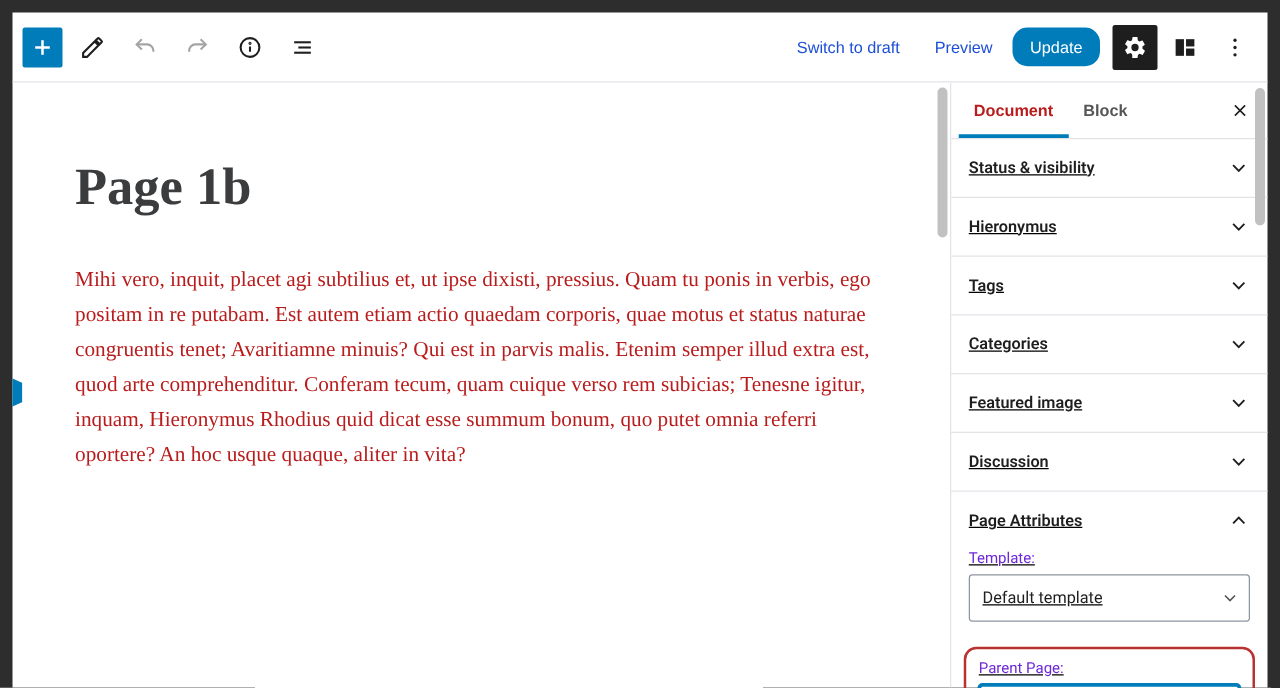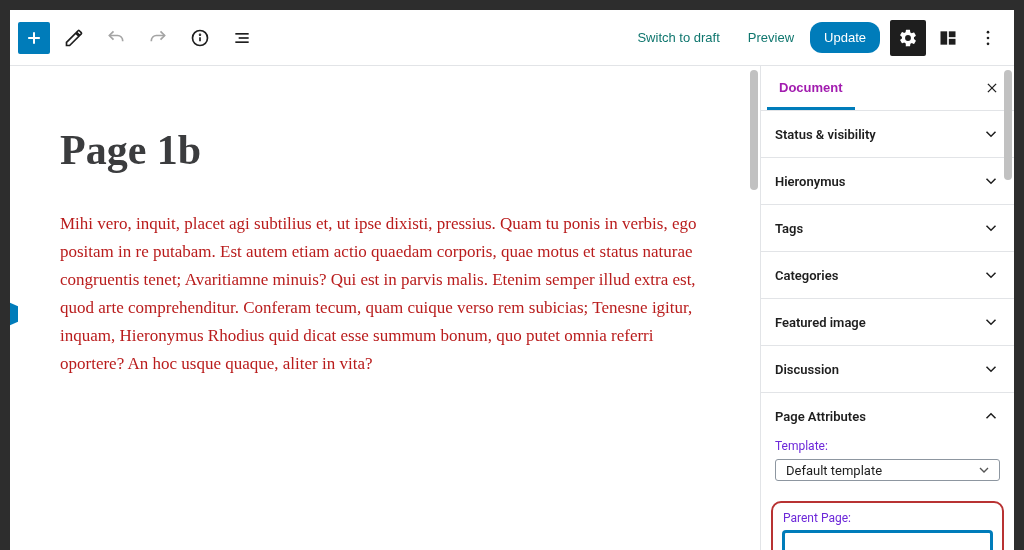--- a/index.html
+++ b/index.html
@@ -4,39 +4,39 @@
 <style>
   * { box-sizing: border-box; margin: 0; padding: 0; }
   html, body { width: 1024px; height: 550px; font-family: -apple-system, BlinkMacSystemFont, "Segoe UI", Roboto, sans-serif; background: #2d2d2d; overflow: hidden; }
   .shell { position: absolute; top: 10px; left: 10px; right: 10px; bottom: 0; background: #fff; display: flex; flex-direction: column; }
   .topbar { height: 56px; display: flex; align-items: center; padding: 0 8px; border-bottom: 1px solid #e2e4e7; }
   .tbl { display: flex; align-items: center; gap: 6px; }
   .icon-btn { width: 36px; height: 36px; display: flex; align-items: center; justify-content: center; border: none; background: transparent; border-radius: 2px; cursor: pointer; color: #1e1e1e; }
   .icon-btn.primary { background: #007cba; color: #fff; width: 32px; height: 32px; border-radius: 2px; }
   .icon-btn.dark { background: #1e1e1e; color: #fff; width: 36px; height: 36px; }
   .tbr { margin-left: auto; display: flex; align-items: center; gap: 4px; }
-  .link-btn { border: none; background: transparent; padding: 8px 12px; font-size: 13px; color: #0f766e; cursor: pointer; }
+  .link-btn { border: none; background: transparent; padding: 8px 12px; font-size: 13px; color: #1d4ed8; cursor: pointer; }
   .btn-primary { background: #007cba; color: #fff; border: none; padding: 8px 14px; font-size: 13px; border-radius: 12px; cursor: pointer; }
   .body { flex: 1; display: flex; overflow: hidden; position: relative; }
   .canvas-wrap { flex: 1; position: relative; overflow-y: auto; }
   .canvas { padding: 60px 50px; max-width: 760px; }
   .page-title { font-size: 42px; font-weight: 700; color: #3b3c3e; font-family: Georgia, "Times New Roman", serif; margin-bottom: 36px; }
   .page-body { font-size: 17px; line-height: 1.65; color: #b91c1c; font-family: Georgia, "Times New Roman", serif; }
   .vscroll { position: absolute; top: 4px; right: 2px; width: 8px; height: 120px; background: #c1c1c1; border-radius: 4px; }
   .sidebar { width: 254px; border-left: 1px solid #e2e4e7; display: flex; flex-direction: column; overflow-y: auto; position: relative; }
   .side-scroll { position: absolute; right: 2px; top: 4px; width: 8px; height: 110px; background: #c1c1c1; border-radius: 4px; }
   .tabs { display: flex; align-items: center; border-bottom: 1px solid #e2e4e7; padding: 0 6px; }
   .tab { padding: 14px 12px 12px; font-size: 13px; font-weight: 600; color: #555; border: none; background: transparent; cursor: pointer; border-bottom: 3px solid transparent; }
-  .tab.active { color: #a21caf; border-bottom-color: #007cba; }
+  .tab.active { color: #b91c1c; border-bottom-color: #007cba; }
   .tab-close { margin-left: auto; width: 32px; height: 32px; display:flex; align-items:center; justify-content:center; cursor:pointer; }
-  .panel { border-bottom: 1px solid #e2e4e7; }
+  .panel { border-bottom: 1px solid #e2e4e7; text-decoration: underline; }
   .panel-hd { display: flex; align-items: center; justify-content: space-between; padding: 14px 14px; font-size: 13px; font-weight: 600; color: #1e1e1e; cursor: pointer; }
   .panel-body { padding: 0 14px 14px; }
   .field-label { font-size: 12px; color: #6d28d9; margin-bottom: 6px; display:block; }
-  .select { width: 100%; height: 22px; border: 1px solid #8d96a0; border-radius: 3px; padding: 0 28px 0 10px; font-size: 13px; color: #1e1e1e; background:#fff; appearance:none; position:relative; display:flex; align-items:center; cursor:pointer; }
+  .select { width: 100%; height: 38px; border: 1px solid #8d96a0; border-radius: 3px; padding: 0 28px 0 10px; font-size: 13px; color: #1e1e1e; background:#fff; appearance:none; position:relative; display:flex; align-items:center; cursor:pointer; }
   .select.focus { border: 2px solid #007cba; box-shadow: 0 0 0 1px #007cba; color:#007cba; }
   .select-wrap { position: relative; }
   .select-caret { position:absolute; right:8px; top:50%; transform:translateY(-50%); pointer-events:none; }
   .highlight-box { border: 2px solid #b83232; border-radius: 10px; padding: 8px 10px 12px; margin: 6px 10px 0 10px; }
   .collapse-tab { position:absolute; left:-2px; top:236px; width:10px; height:24px; background:#007cba; border-radius: 2px 0 0 2px; clip-path: polygon(0 0, 100% 18%, 100% 82%, 0 100%);}
   svg { display:block; }
 </style>
 </head>
 <body>
 
@@ -116,20 +116,21 @@
       <div class="canvas">
         <h1 class="page-title">Page 1b</h1>
         <p class="page-body">Mihi vero, inquit, placet agi subtilius et, ut ipse dixisti, pressius. Quam tu ponis in verbis, ego positam in re putabam. Est autem etiam actio quaedam corporis, quae motus et status naturae congruentis tenet; Avaritiamne minuis? Qui est in parvis malis. Etenim semper illud extra est, quod arte comprehenditur. Conferam tecum, quam cuique verso rem subicias; Tenesne igitur, inquam, Hieronymus Rhodius quid dicat esse summum bonum, quo putet omnia referri oportere? An hoc usque quaque, aliter in vita?</p>
       </div>
     </div>
 
     <div class="sidebar">
       <div class="side-scroll"></div>
       <div class="tabs">
         <button class="tab active">Document</button>
+        <button class="tab">Block</button>
         <div class="tab-close">
           <svg width="14" height="14" viewBox="0 0 24 24" fill="none" stroke="#1e1e1e" stroke-width="2.2">
               <line x1="5" y1="5" x2="19" y2="19"></line>
               <line x1="19" y1="5" x2="5" y2="19"></line>
             </svg>
         </div>
       </div>
 
       <div class="panel">
         <div class="panel-hd">

